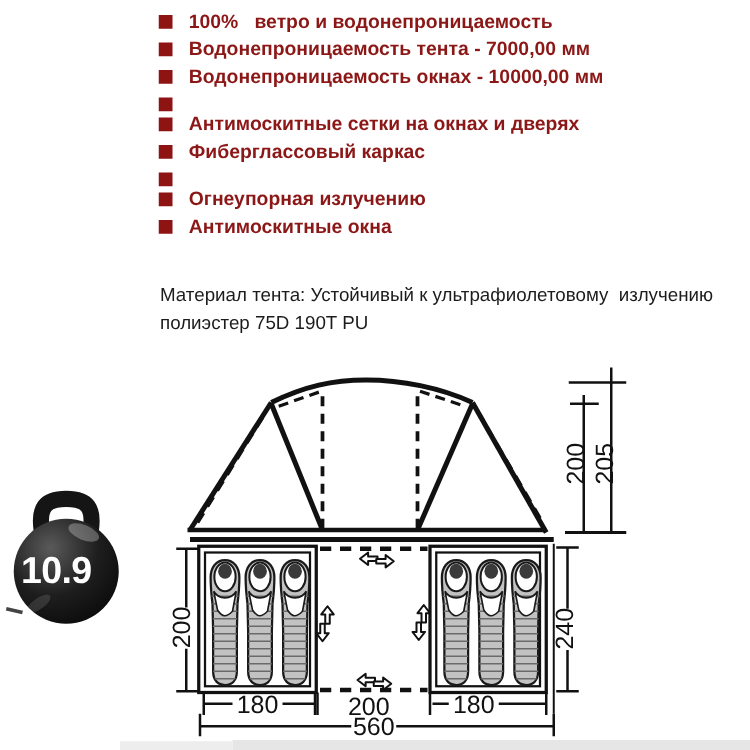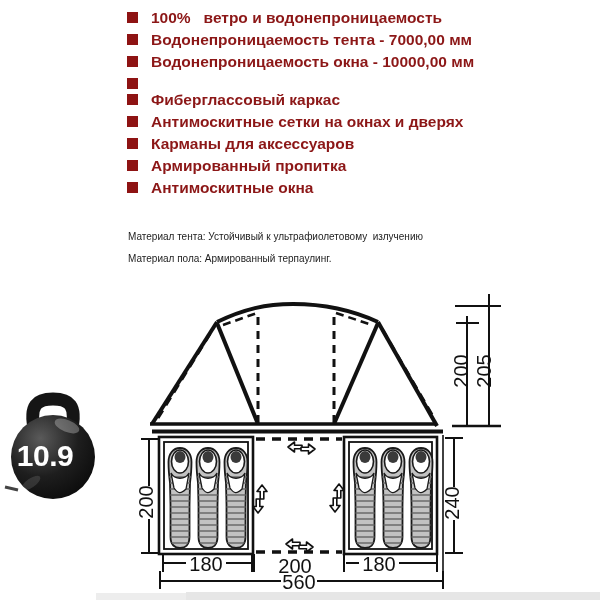--- a/index.html
+++ b/index.html
@@ -14,71 +14,70 @@
   .features li{
     display:flex;gap:13px;align-items:flex-start;
     font-size:15.5px;font-weight:bold;line-height:22px;color:#8c1717;
   }
   .features .bullet{
     flex:0 0 11px;width:11px;height:11px;background:#8e1313;margin-top:5px;
   }
   .features .ftext{white-space:pre-wrap;}
   .materials{
     position:absolute;top:226px;left:128px;width:468px;
-    font-size:10px;line-height:21.5px;color:#1c1c1c;
+    font-size:15px;line-height:21.5px;color:#1c1c1c;
   }
   .materials div{white-space:pre-wrap;}
   svg.diagram{position:absolute;left:0;top:0;width:600px;height:600px;}
   .dim-text{font-family:"Liberation Sans",sans-serif;font-size:20px;fill:#111;}
   .kb-text{font-family:"Liberation Sans",sans-serif;font-size:30px;font-weight:bold;fill:#fff;letter-spacing:-0.5px;}
 </style>
 </head>
 <body>
 
 <ul class="features">
   <li>
       <span class="bullet"></span>
       <span class="ftext">100%   ветро и водонепроницаемость</span>
     </li>
   <li>
       <span class="bullet"></span>
       <span class="ftext">Водонепроницаемость тента - 7000,00 мм</span>
     </li>
   <li>
       <span class="bullet"></span>
-      <span class="ftext">Водонепроницаемость окна - 10000,00 мм</span>
-    </li>
-  <li>
-      <span class="bullet"></span>
+      <span class="ftext">Водонепроницаемость окнах - 10000,00 мм</span>
+    </li>
+  <li>
+      <span class="bullet"></span>
+    </li>
+  <li>
+      <span class="bullet"></span>
+      <span class="ftext">Антимоскитные сетки на окнах и дверях</span>
     </li>
   <li>
       <span class="bullet"></span>
       <span class="ftext">Фиберглассовый каркас</span>
     </li>
   <li>
       <span class="bullet"></span>
-      <span class="ftext">Антимоскитные сетки на окнах и дверях</span>
-    </li>
-  <li>
-      <span class="bullet"></span>
-      <span class="ftext">Карманы для аксессуаров</span>
-    </li>
-  <li>
-      <span class="bullet"></span>
-      <span class="ftext">Армированный пропитка</span>
+    </li>
+  <li>
+      <span class="bullet"></span>
+      <span class="ftext">Огнеупорная излучению</span>
     </li>
   <li>
       <span class="bullet"></span>
       <span class="ftext">Антимоскитные окна</span>
     </li>
 </ul>
 
 <div class="materials">
   <div>Материал тента: Устойчивый к ультрафиолетовому  излучению</div>
-  <div>Материал пола: Армированный терпаулинг.</div>
+  <div>полиэстер 75D 190T PU</div>
 </div>
 
 <svg class="diagram" viewBox="0 0 600 600" aria-hidden="true">
   <defs>
     <radialGradient id="kbGrad" cx="0.35" cy="0.28" r="1">
       <stop offset="0" stop-color="#5a5a5a"></stop>
       <stop offset="0.45" stop-color="#1e1e1e"></stop>
       <stop offset="1" stop-color="#000000"></stop>
     </radialGradient>
 

